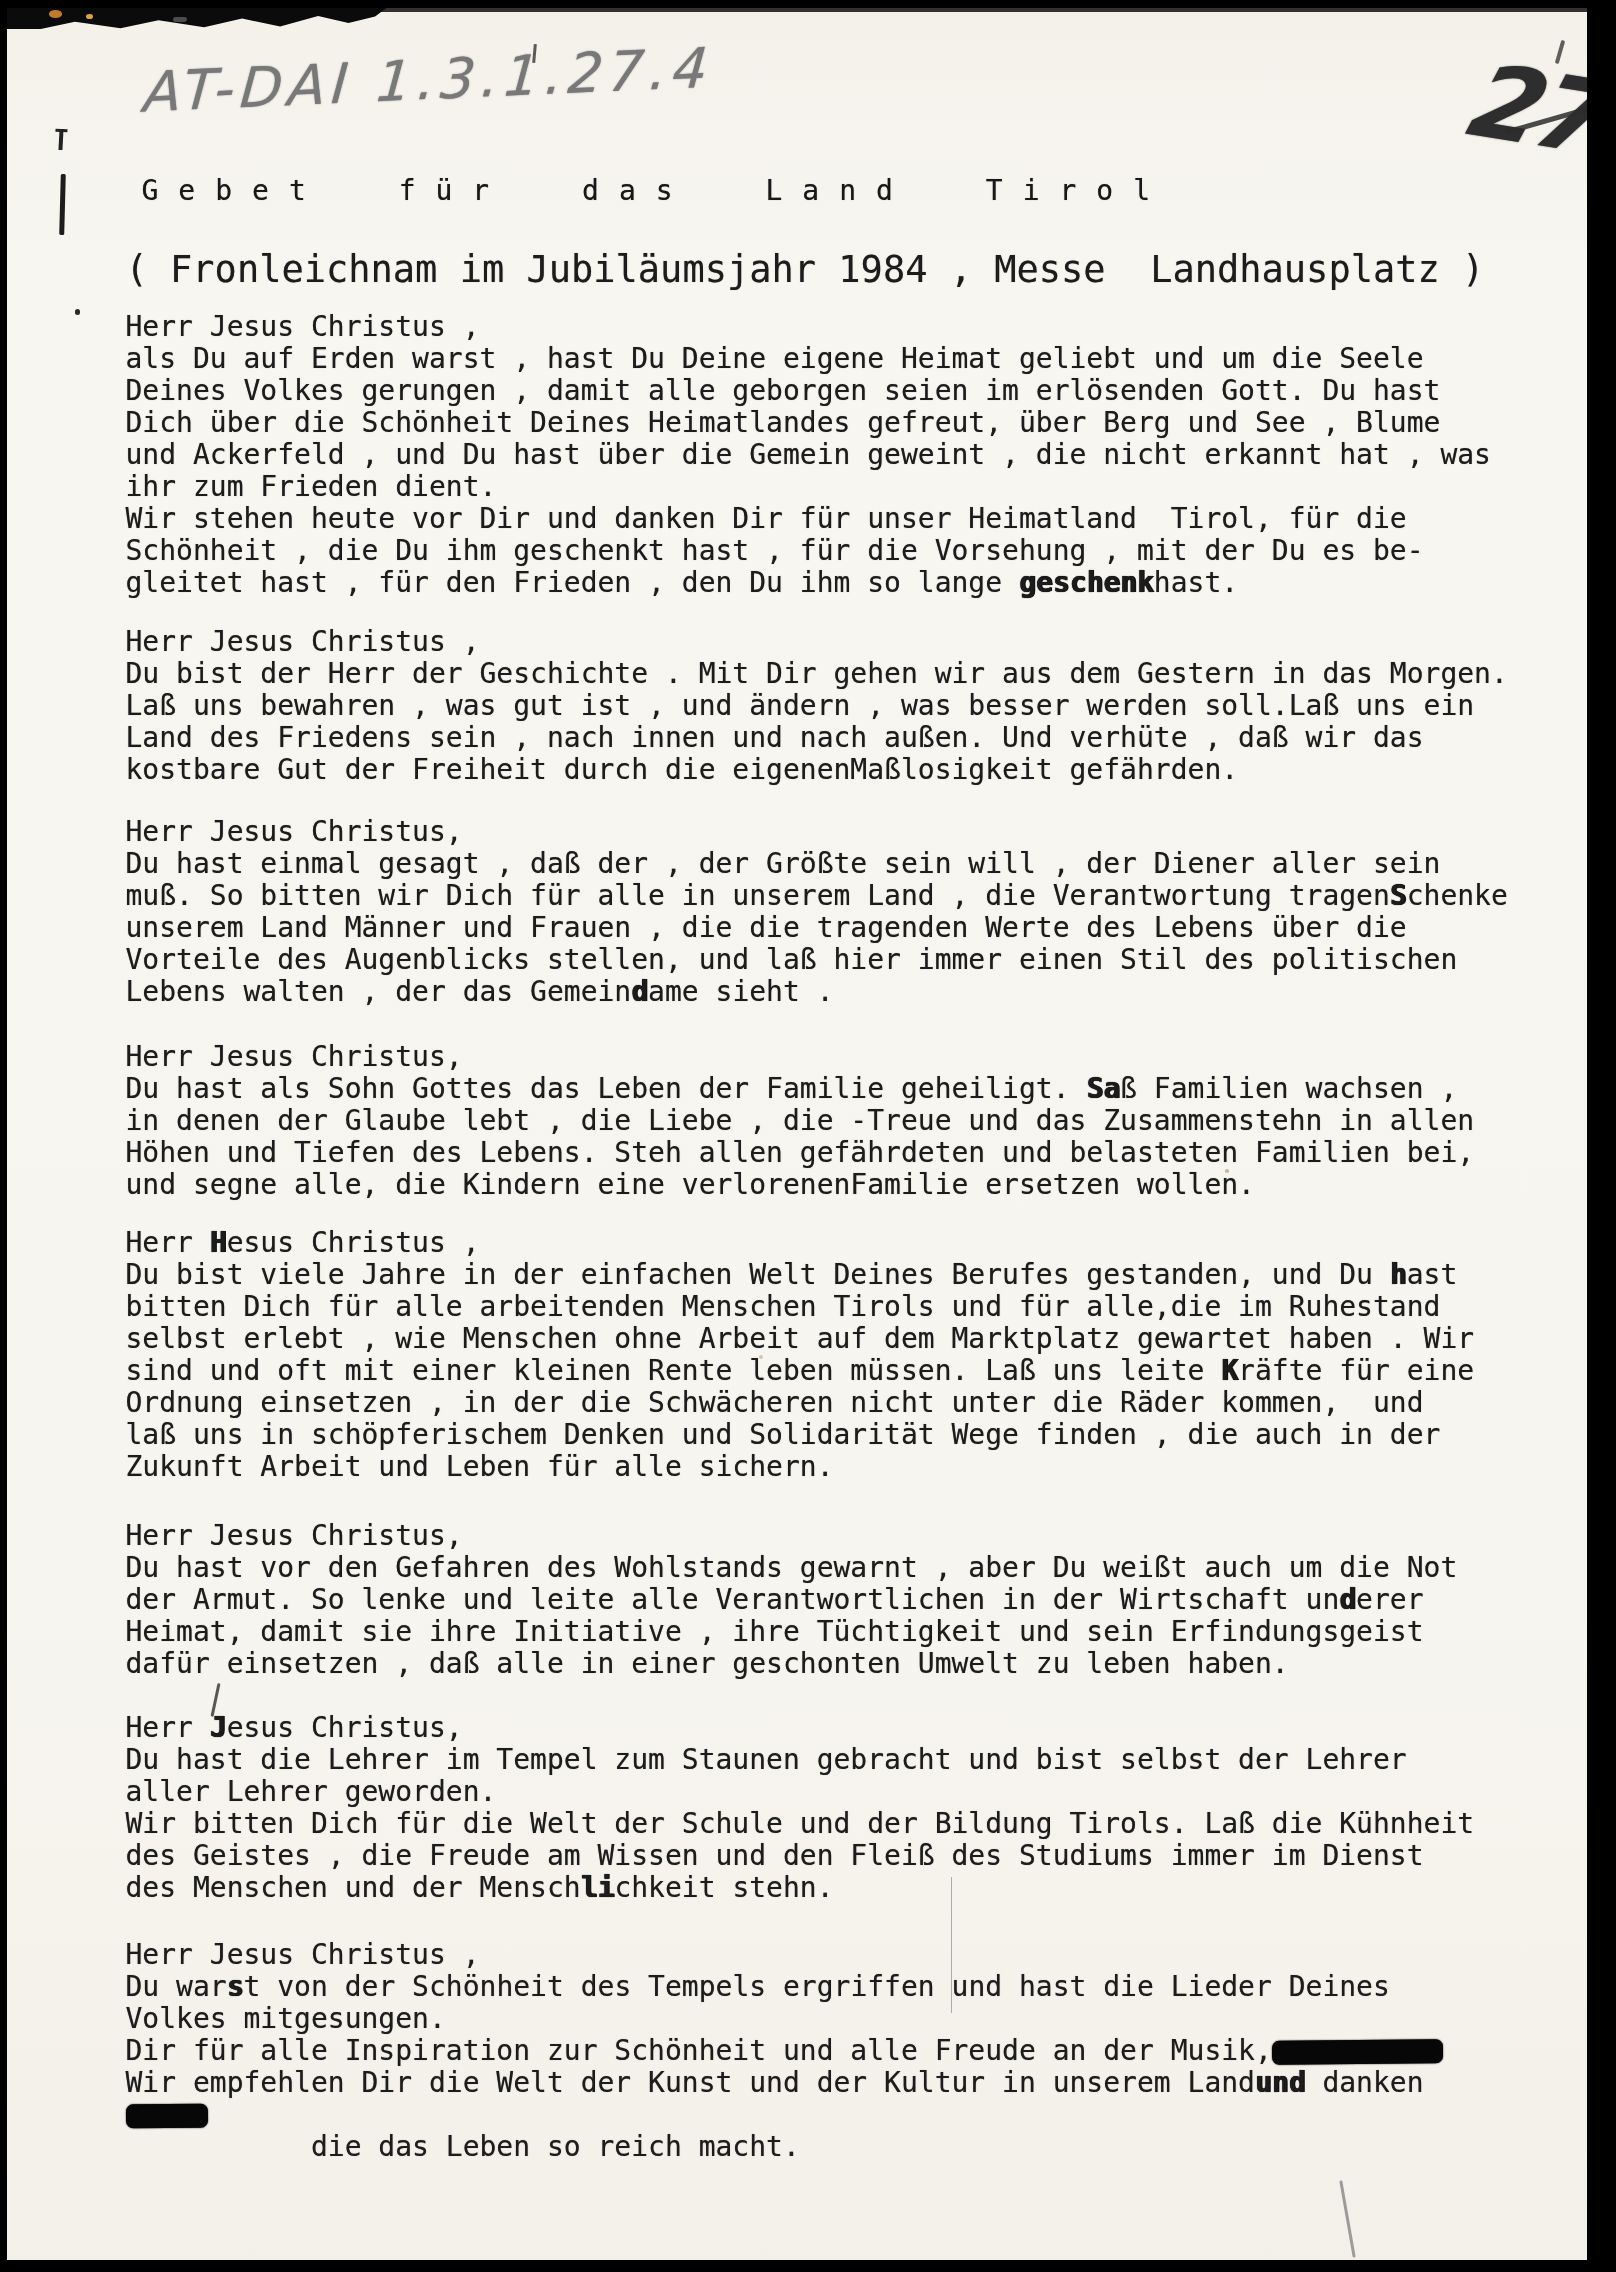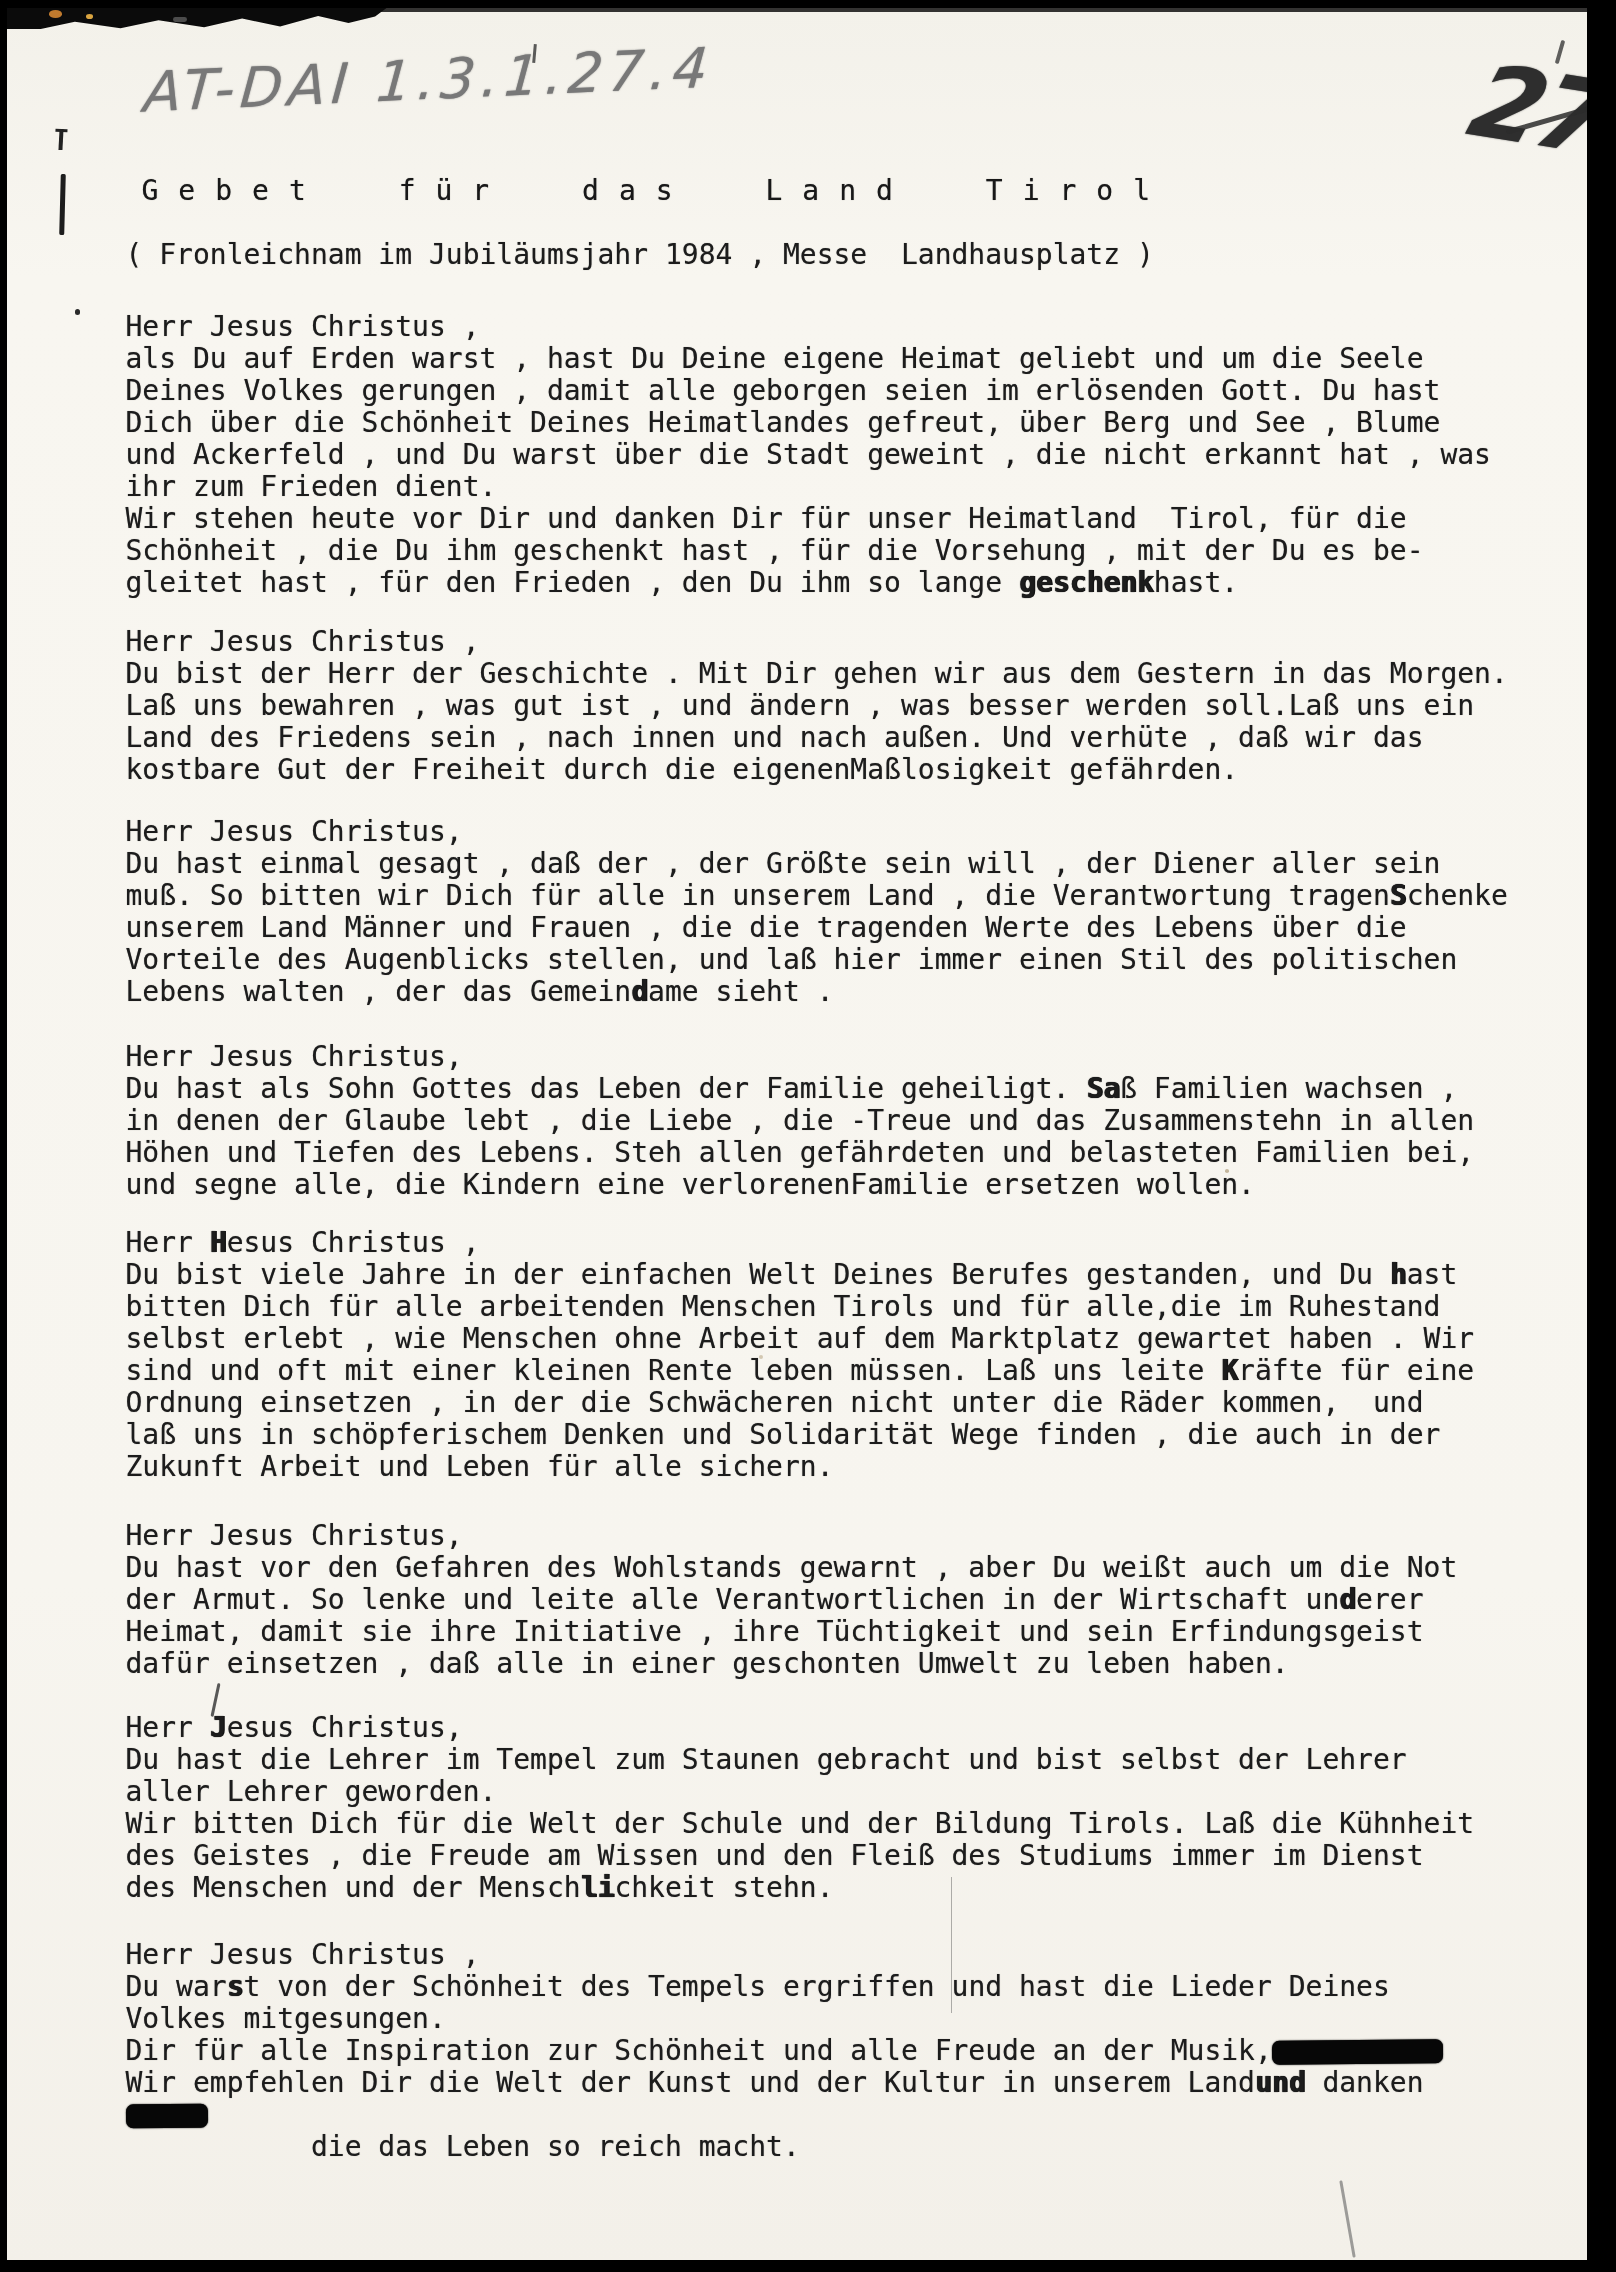--- a/index.html
+++ b/index.html
@@ -28,21 +28,21 @@
   .para{position:absolute;left:119px;font-size:28px;line-height:32px;color:#1c1c1c;
         text-shadow:0 0 0.8px rgba(25,25,25,.55);}
   .tline{white-space:pre;}
   .overtype{font-weight:bold;text-shadow:1.3px 0 0 #141414,0 0 1px #000;}
   .redact{display:inline-block;height:24px;background:#070707;border-radius:7.3px;
           transform:translateY(4px) rotate(-.6deg);box-shadow:0 0 1.6px #000;}
 
   .doc-title{position:absolute;left:135px;top:166px;font-size:28px;color:#181818;
              letter-spacing:20px;word-spacing:36px;white-space:pre;
              text-shadow:0 0 0.8px rgba(20,20,20,.6);}
-  .doc-subtitle{position:absolute;left:119px;top:230px;font-size:28px;color:#1c1c1c;
+  .doc-subtitle{position:absolute;left:119px;top:240px;font-size:37px;color:#1c1c1c;
              white-space:pre;text-shadow:0 0 0.8px rgba(25,25,25,.5);}
 
   
   .hw-ref{
     position:absolute;left:137px;top:39px;width:614px;
     font-family:"DejaVu Sans",sans-serif;font-style:italic;font-size:55px;
     color:#787878;letter-spacing:5.7px;
     transform:rotate(-2.5deg) skewX(-7deg);
     text-shadow:0 0 1.6px rgba(110,110,110,.8);
   }
@@ -100,21 +100,21 @@
 
   <div class="doc-title">Gebet für das Land Tirol</div>
   <div class="doc-subtitle">( Fronleichnam im Jubiläumsjahr 1984 , Messe  Landhausplatz )</div>
 
   <div id="text-layer">
       <div class="para" style="top: 303px;">
         <div class="tline"><span>Herr Jesus Christus ,</span></div>
         <div class="tline"><span>als Du auf Erden warst , hast Du Deine eigene Heimat geliebt und um die Seele</span></div>
         <div class="tline"><span>Deines Volkes gerungen , damit alle geborgen seien im erlösenden Gott. Du hast</span></div>
         <div class="tline"><span>Dich über die Schönheit Deines Heimatlandes gefreut, über Berg und See , Blume</span></div>
-        <div class="tline"><span>und Ackerfeld , und Du warst über die Stadt geweint , die nicht erkannt hat , was</span></div>
+        <div class="tline"><span>und Ackerfeld , und Du hast über die Gemein geweint , die nicht erkannt hat , was</span></div>
         <div class="tline"><span>ihr zum Frieden dient.</span></div>
         <div class="tline"><span>Wir stehen heute vor Dir und danken Dir für unser Heimatland  Tirol, für die</span></div>
         <div class="tline"><span>Schönheit , die Du ihm geschenkt hast , für die Vorsehung , mit der Du es be-</span></div>
         <div class="tline"><span>gleitet hast , für den Frieden , den Du ihm so lange </span><span class="overtype">geschenk</span><span>hast.</span></div>
       </div>
       <div class="para" style="top: 618px;">
         <div class="tline"><span>Herr Jesus Christus ,</span></div>
         <div class="tline"><span>Du bist der Herr der Geschichte . Mit Dir gehen wir aus dem Gestern in das Morgen.</span></div>
         <div class="tline"><span>Laß uns bewahren , was gut ist , und ändern , was besser werden soll.Laß uns ein</span></div>
         <div class="tline"><span>Land des Friedens sein , nach innen und nach außen. Und verhüte , daß wir das</span></div>

